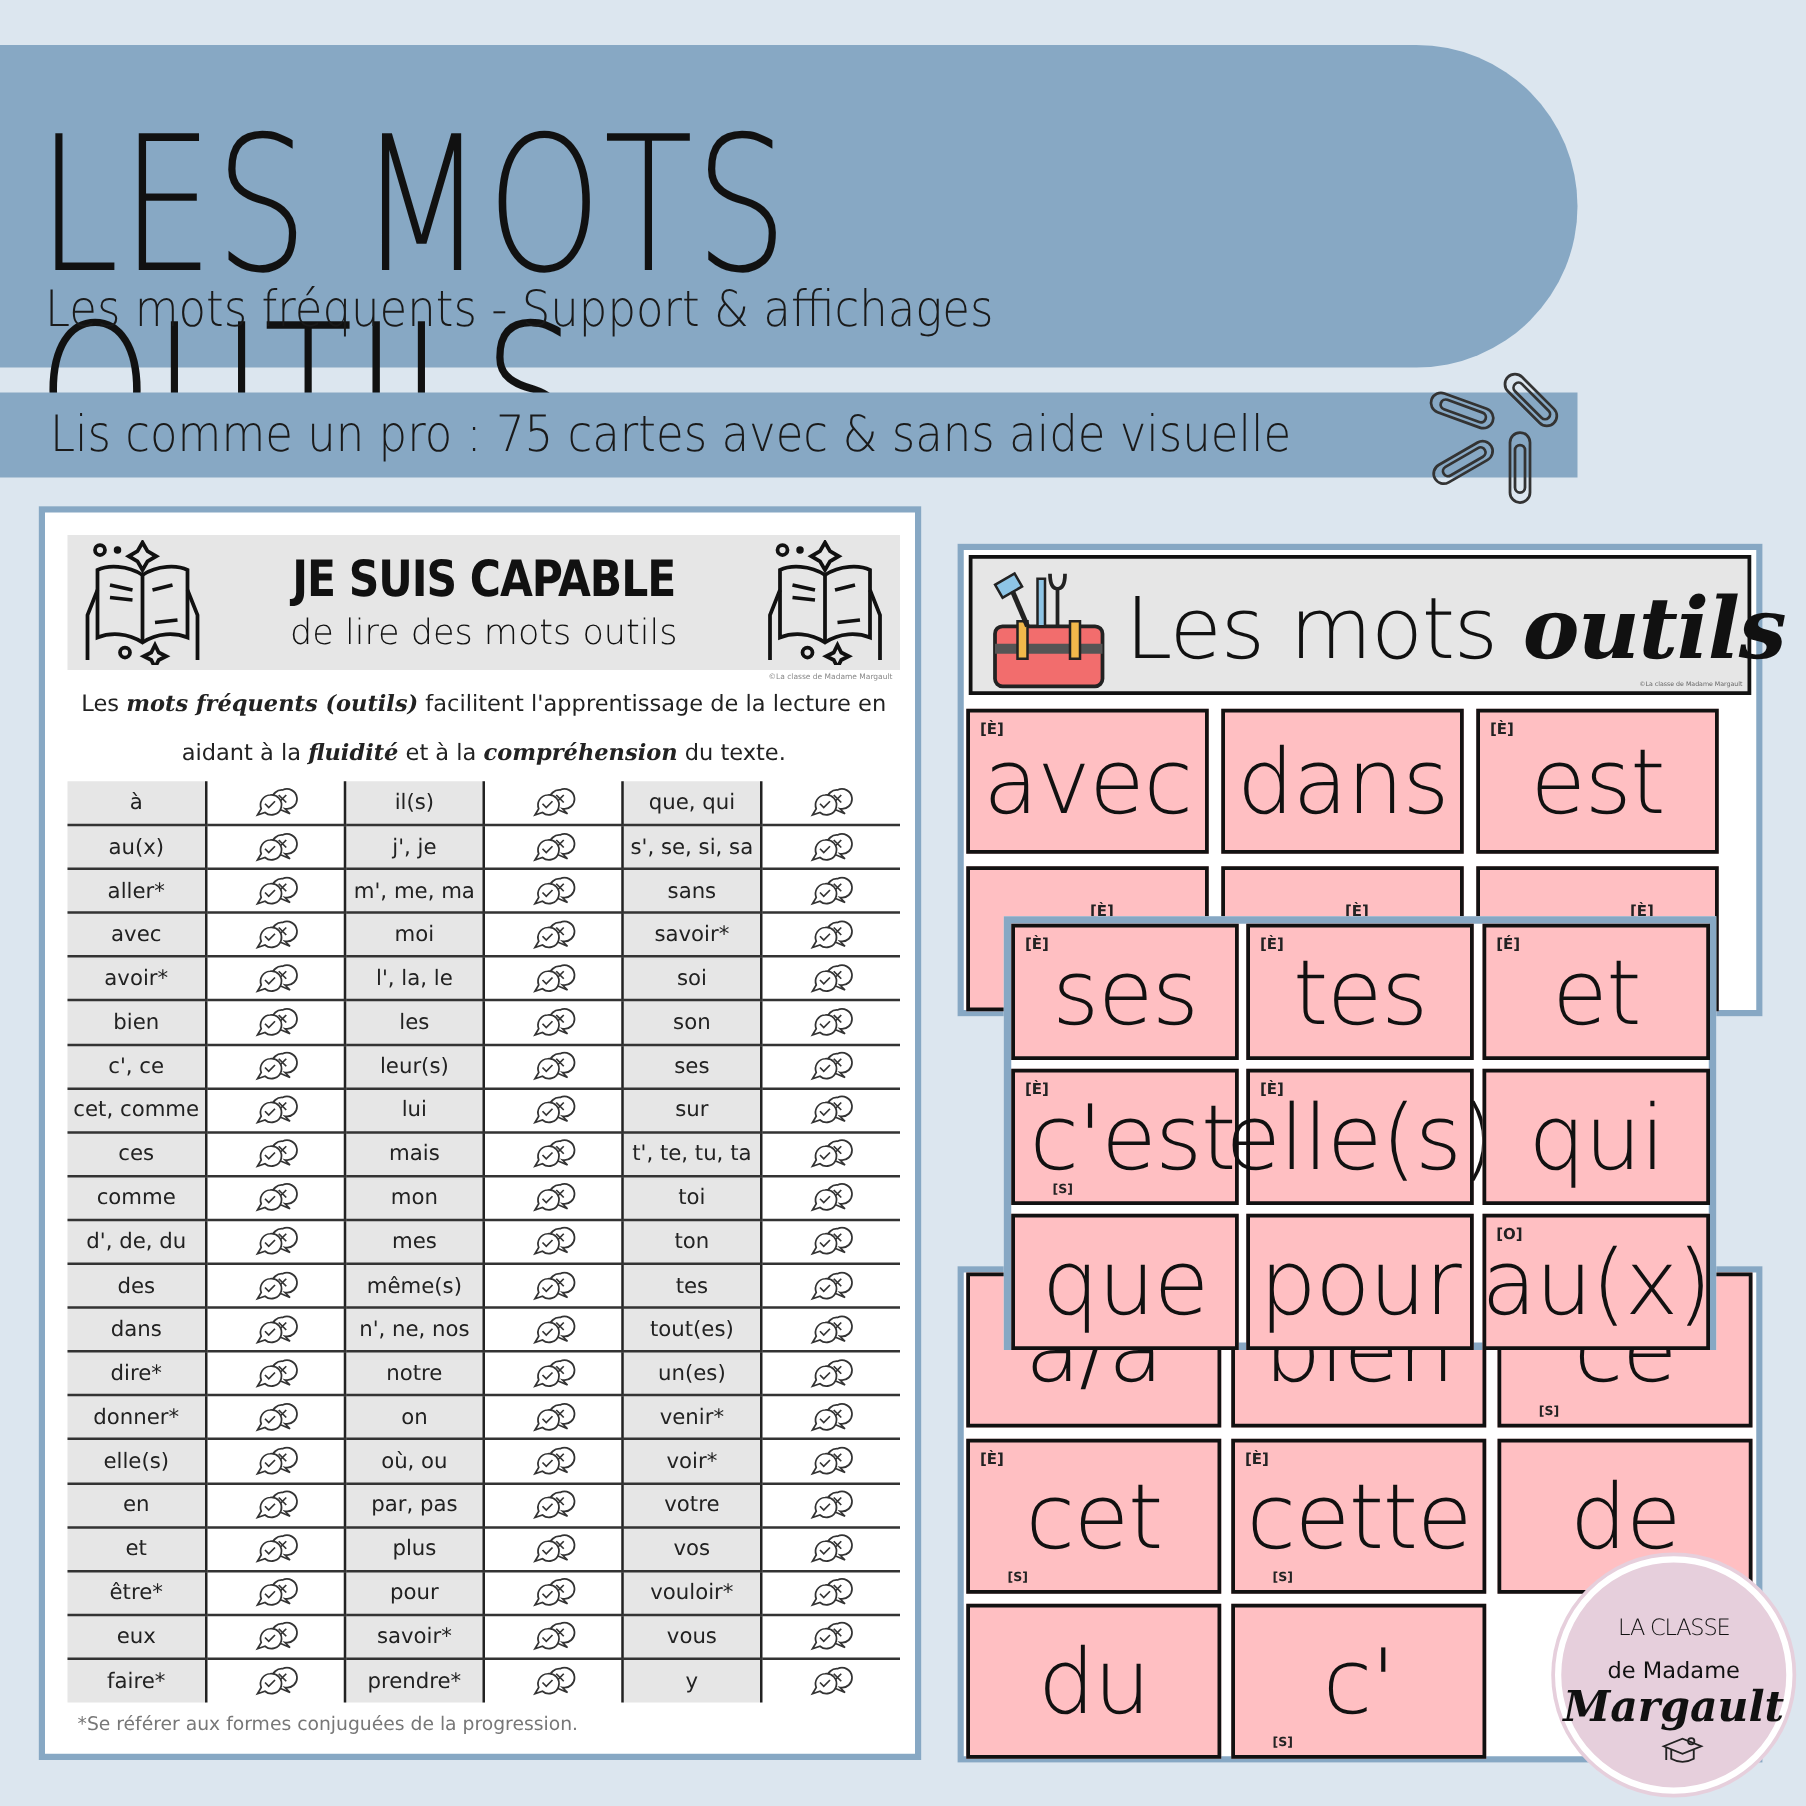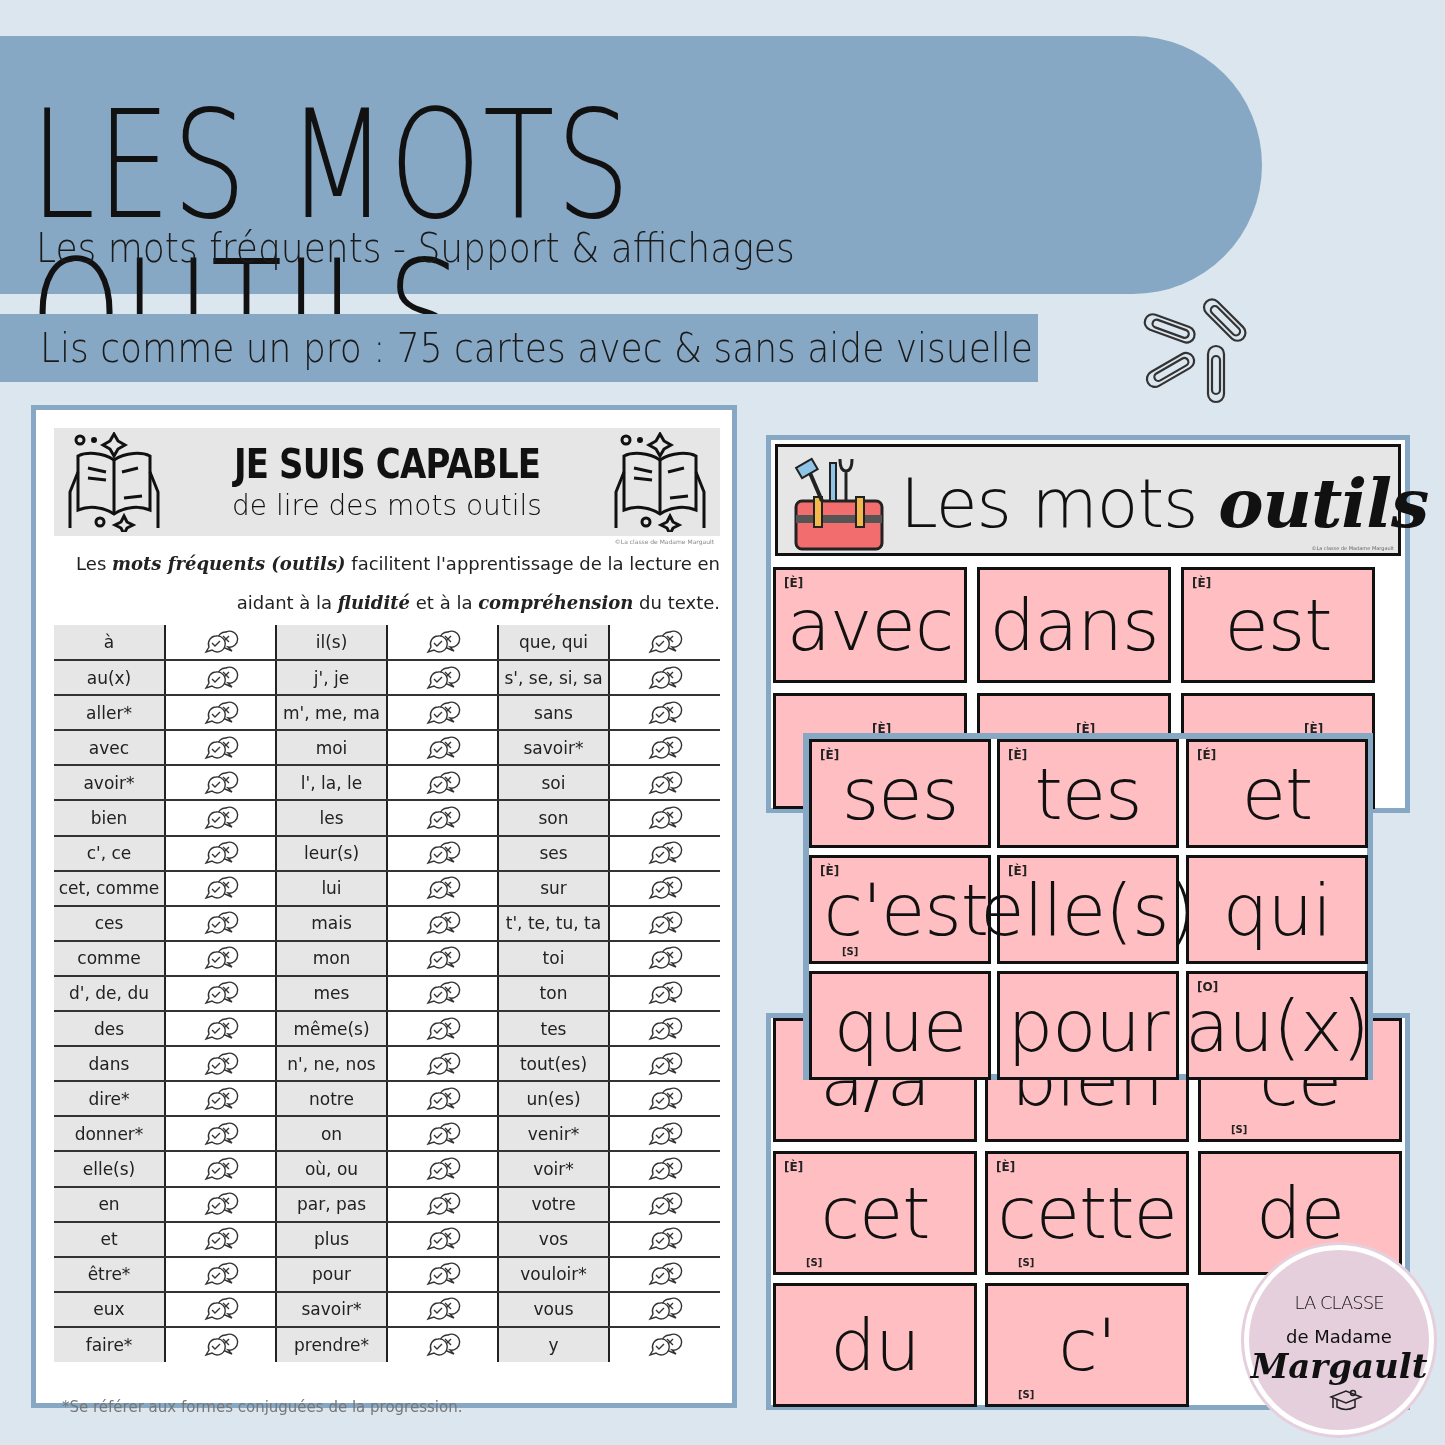--- a/index.html
+++ b/index.html
@@ -27,21 +27,21 @@
       -webkit-text-stroke: 0px;
       font-stretch: condensed;
     }
     .hero-sub {
       position: absolute; left: 36px; top: 190px;
       font-size: 40px; line-height: 44px; color: #1a1a1a;
       font-weight: 300;
       transform: scaleX(0.9); transform-origin: left top;
     }
     .banner {
-      position: absolute; left: 0; top: 314px; width: 1038px; height: 68px;
+      position: absolute; left: 0; top: 314px; width: 1262px; height: 68px;
       background: #87a8c4;
     }
     .banner-text {
       position: absolute; left: 40px; top: 12px;
       font-size: 40px; line-height: 44px; color: #1a1a1a; font-weight: 300;
       transform: scaleX(0.9); transform-origin: left top;
       white-space: nowrap;
     }
     .clips { position: absolute; left: 1138px; top: 290px; width: 120px; height: 120px; }
 
@@ -62,21 +62,21 @@
       transform: scaleX(0.85);
     }
     .sheet-h2 {
       position: absolute; left: 0; right: 0; top: 58px; text-align: center;
       font-size: 28px; line-height: 40px; font-weight: 300;
     }
     .copyright-small {
       position: absolute; right: 18px; top: 128px; font-size: 6px; color: #888;
     }
     .intro {
-      position: absolute; left: 18px; width: 666px; text-align: right;
+      position: absolute; left: 18px; width: 666px; text-align: center;
       font-size: 18px; line-height: 22px; color: #222;
     }
     .intro b { font-family: "DejaVu Serif", serif; font-style: italic; font-weight: 900; }
     .intro.l1 { top: 143px; } .intro.l2 { top: 182px; }
 
     .wt {
       position: absolute; left: 18px; top: 215px; width: 666px;
       border-collapse: collapse; table-layout: fixed;
     }
     .wt td {
@@ -84,21 +84,21 @@
       border-bottom: 2px solid #333; font-size: 17px; color: #222;
       padding: 0;
     }
     .wt tr:last-child td { border-bottom: none; }
     .wt td.w { background: #e6e6e6; border-right: 2px solid #222; }
     .wt td.i { background: #fff; border-right: 2px solid #222; }
     .wt td.i:last-child { border-right: none; }
     .wt col.cw { width: 111px; } .wt col.ci { width: 111px; }
     .bub { width: 38px; height: 24px; display: inline-block; vertical-align: middle; }
     .note {
-      position: absolute; left: 26px; top: 960px; font-size: 15px; color: #777; margin-top: 28px;
+      position: absolute; left: 26px; top: 960px; font-size: 15px; color: #777;
     }
 
     
     .card-sheet {
       position: absolute; background: #fff; border: 5px solid #87a8c4;
     }
     .cs1 { left: 766px; top: 435px; width: 644px; height: 378px; }
     .cs2 { left: 766px; top: 1013px; width: 644px; height: 397px; }
     .cs3 { left: 803px; top: 733px; width: 570px; height: 347px; border-width: 6px; background: #fff; }
     .cs-head {

